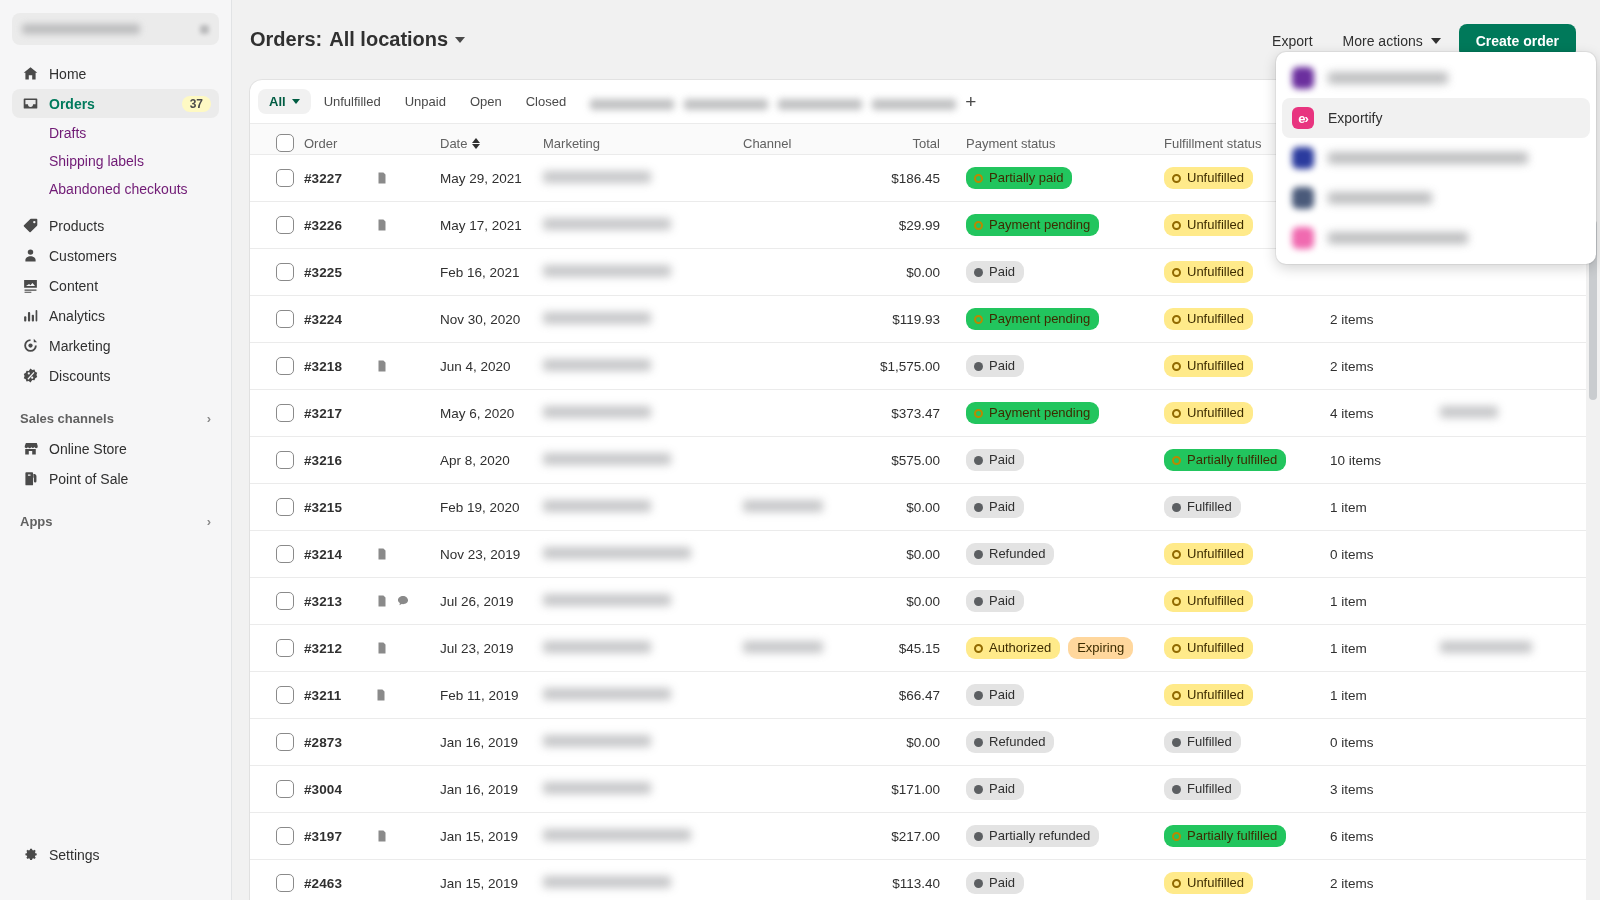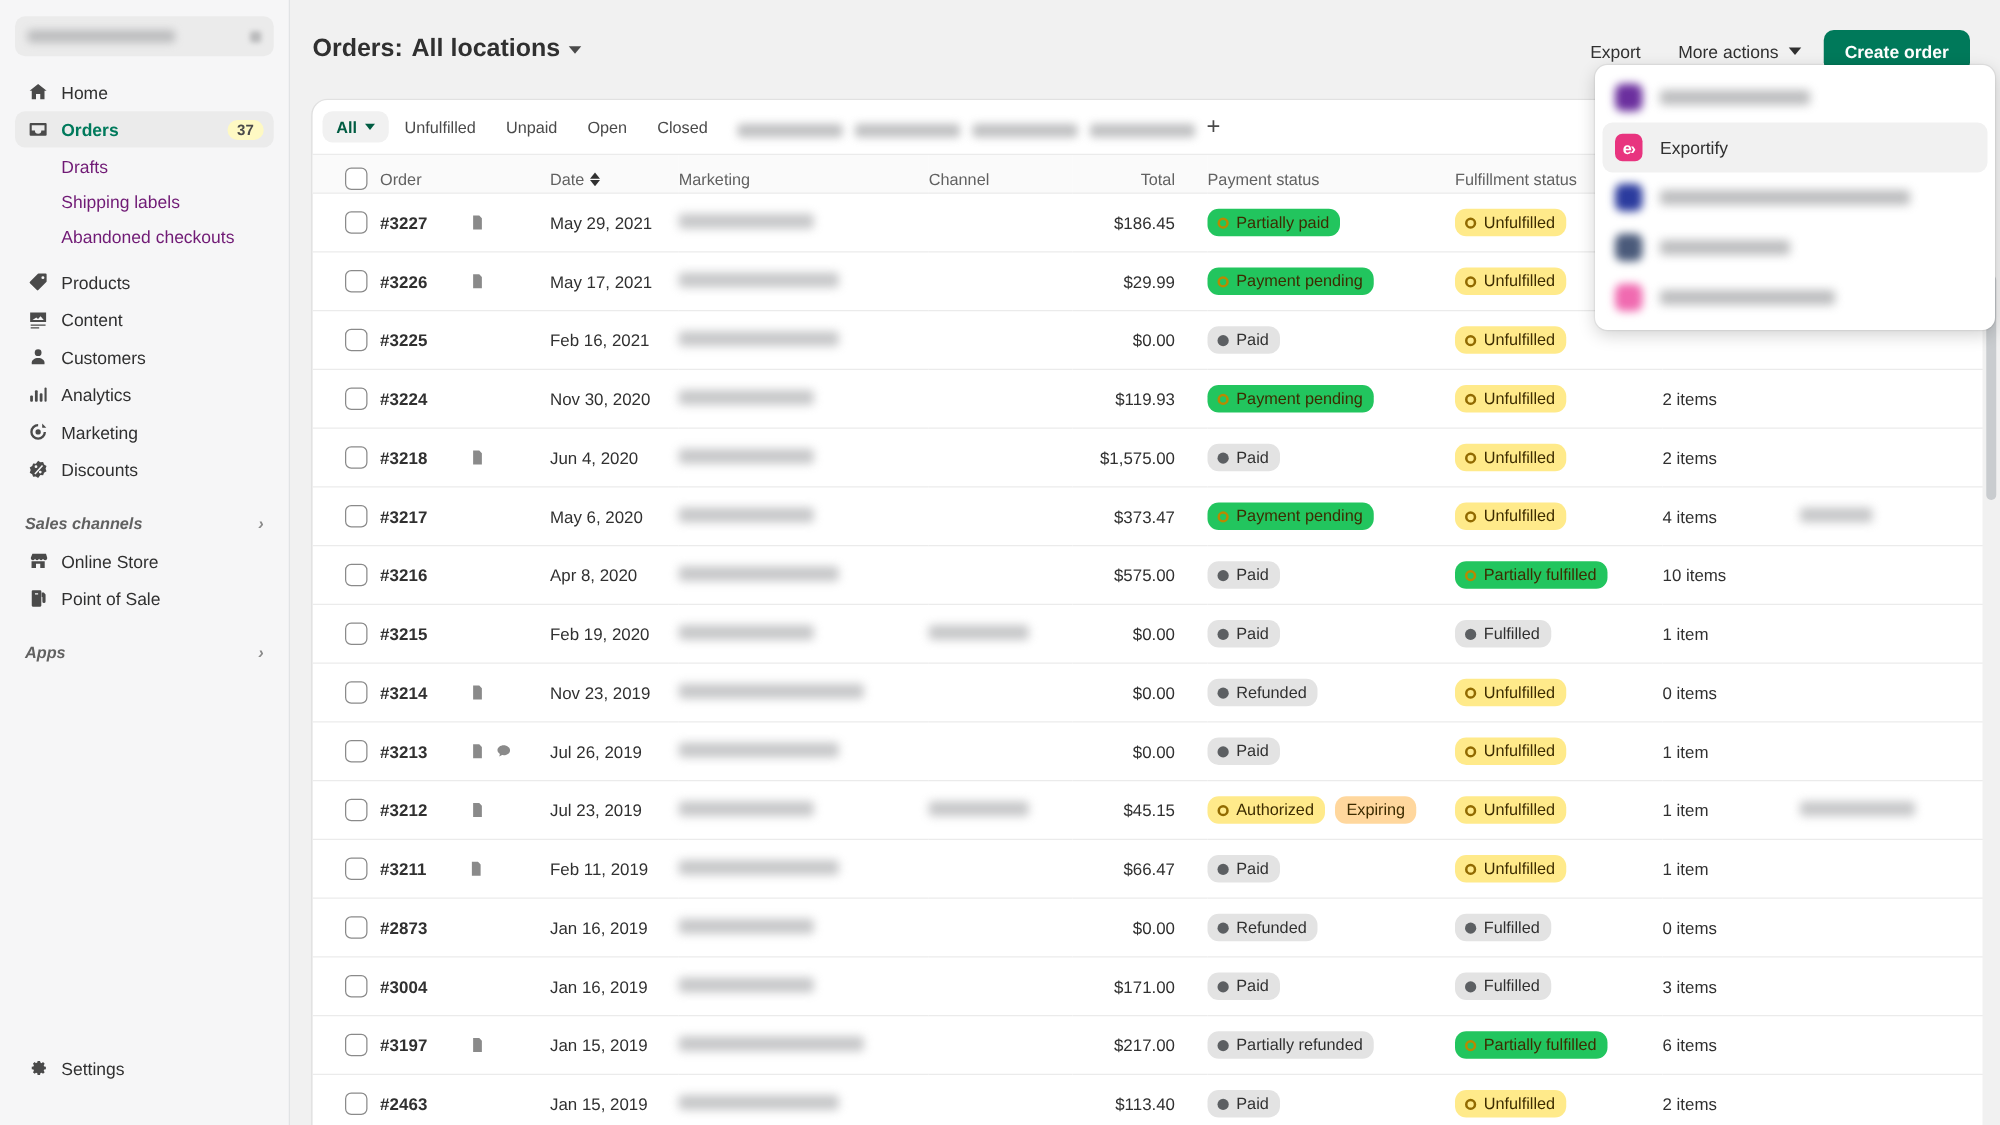--- a/index.html
+++ b/index.html
@@ -57,21 +57,21 @@
   .nav-item.active .nav-badge { background:#fef9c3; color:#4a4a4a; font-weight:700;}
   .sub-item {
     display: flex; align-items: center; height: 28px;
     padding-left: 37px; font-size: 14px; color: #701a75;
     border-radius: 8px; cursor: pointer;
   }
   .nav-gap { height: 8px; }
   .section-head {
     display:flex; align-items:center;
     padding: 0 8px; height: 28px; margin-top: 14px; margin-bottom: 2px;
-    font-size: 13px; color: #616161; font-weight: 600; cursor: pointer; border-radius:8px;font-style:italic;
+    font-size: 13px; color: #616161; font-weight: 600; cursor: pointer; border-radius:8px;
   }
   .section-head .chev { margin-left:auto; color:#8a8a8a; font-size:13px; }
   .settings-row {
     margin-top: auto; margin-bottom: 30px; padding: 0 12px;
   }
 
   
   .main { flex: 1; height: 900px; position: relative; overflow: hidden; background: #f1f1f1; }
   .topbar {
     height: 78px; display: flex; align-items: flex-start;
@@ -261,34 +261,34 @@
             <svg viewBox="0 0 20 20">
               <path d="M10.5 2H17a1 1 0 0 1 1 1v6.5a1 1 0 0 1-.3.7l-7.5 7.5a1 1 0 0 1-1.4 0l-6.5-6.5a1 1 0 0 1 0-1.4l7.5-7.5a1 1 0 0 1 .7-.3zm4 2.6a1.4 1.4 0 1 0 0 2.8 1.4 1.4 0 0 0 0-2.8z"></path>
             </svg>
           </span>
         <span>Products</span>
       </div>
 
       <div class="nav-item">
         <span class="ico">
             <svg viewBox="0 0 20 20">
-              <path d="M2.5 3.5h15v9h-15v-9zm2.2 7.2h10.6l-3-3.6-2.4 2.6-1.6-1.4-3.6 2.4zM3 14.8h14v1.3H3v-1.3zm0 2.5h8v1.2H3v-1.2z"></path>
-            </svg>
-          </span>
-        <span>Content</span>
-      </div>
-
-      <div class="nav-item">
-        <span class="ico">
-            <svg viewBox="0 0 20 20">
               <circle cx="10" cy="6" r="3.2"></circle>
               <path d="M10 11c-3.4 0-6 2-6 4.4V17h12v-1.6C16 13 13.4 11 10 11z"></path>
             </svg>
           </span>
         <span>Customers</span>
+      </div>
+
+      <div class="nav-item">
+        <span class="ico">
+            <svg viewBox="0 0 20 20">
+              <path d="M2.5 3.5h15v9h-15v-9zm2.2 7.2h10.6l-3-3.6-2.4 2.6-1.6-1.4-3.6 2.4zM3 14.8h14v1.3H3v-1.3zm0 2.5h8v1.2H3v-1.2z"></path>
+            </svg>
+          </span>
+        <span>Content</span>
       </div>
 
       <div class="nav-item">
         <span class="ico">
             <svg viewBox="0 0 20 20">
               <rect x="2.5" y="11" width="2.6" height="6" rx="1"></rect>
               <rect x="7" y="6" width="2.6" height="11" rx="1"></rect>
               <rect x="11.5" y="9" width="2.6" height="8" rx="1"></rect>
               <rect x="16" y="3.5" width="2" height="13.5" rx="1"></rect>
             </svg>

